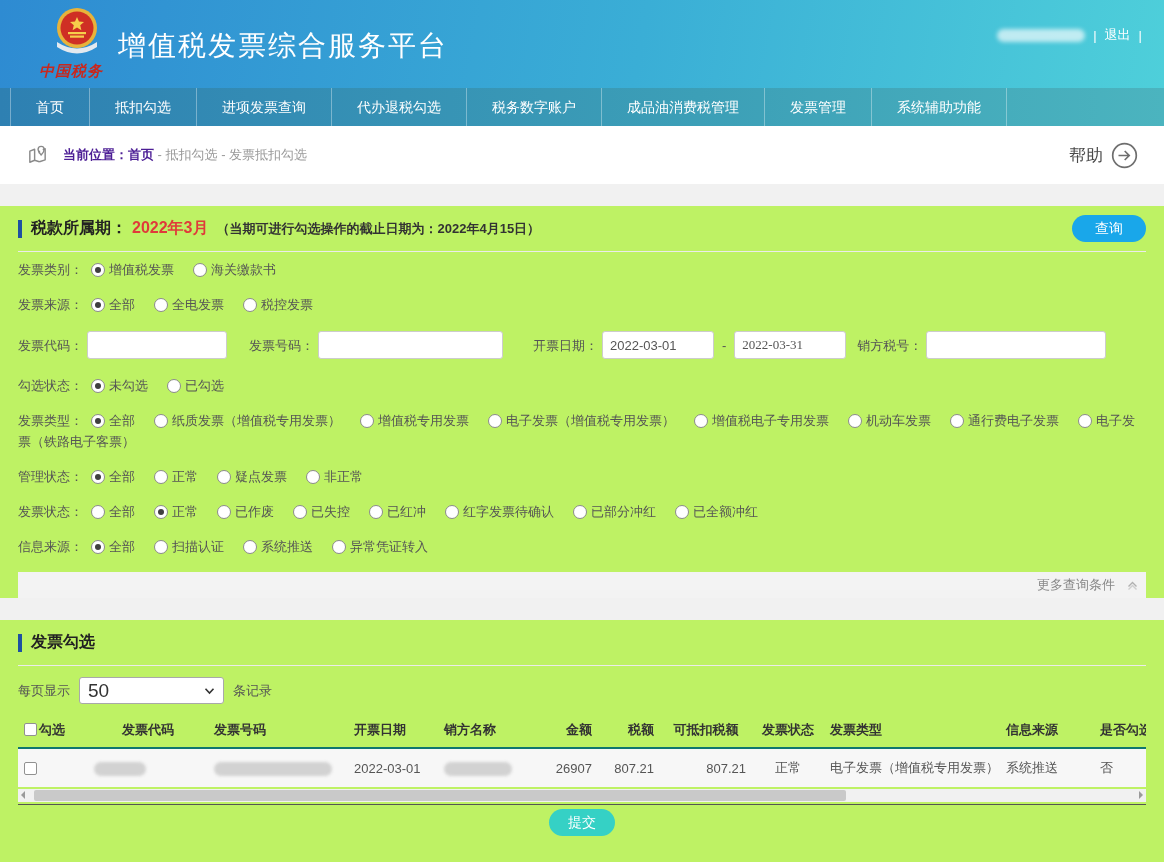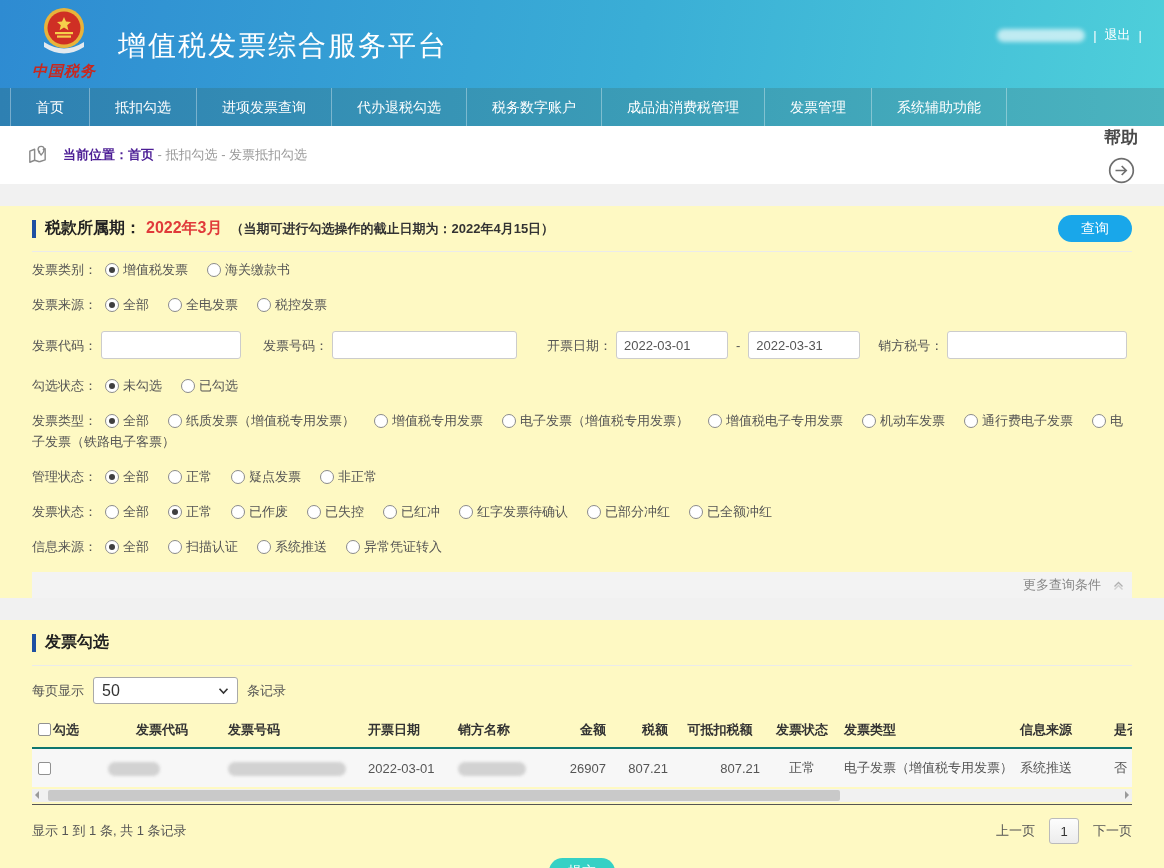--- a/index.html
+++ b/index.html
@@ -2,21 +2,21 @@
 <html><head>
 <meta charset="utf-8">
 <style>
   * { margin:0; padding:0; box-sizing:border-box; }
   html,body { width:1164px; height:868px; overflow:hidden; background:#fff;
     font-family:"Liberation Sans","DejaVu Sans",sans-serif; }
 
   
   .topbar { position:relative; height:88px;
     background:linear-gradient(100deg,#2e8bd2 0%,#3aaed6 55%,#4ecfda 100%); }
-  .logo { position:absolute; left:18px; top:5px; width:92px; text-align:center; }
+  .logo { position:absolute; left:11px; top:5px; width:92px; text-align:right; }
   .logo-caption { margin-top:1px; font-size:15px; font-weight:bold; font-style:italic;
     color:#c8281e; letter-spacing:1px; }
   .app-title { position:absolute; left:118px; top:27px; color:#fff; font-size:28px;
     font-weight:500; letter-spacing:2px; }
   .user-area { position:absolute; right:22px; top:26px; display:flex; align-items:center;
     gap:8px; color:#fff; font-size:13px; }
   .user-blur { display:inline-block; width:88px; height:13px; border-radius:7px;
     background:rgba(255,255,255,.65); filter:blur(2px); }
   .user-area a { color:#fff; text-decoration:none; cursor:pointer; }
 
@@ -26,26 +26,26 @@
   .nav-item { color:#fff; font-size:14px; line-height:38px; padding:0 25px;
     border-right:1px solid rgba(255,255,255,.35); cursor:pointer; white-space:nowrap; }
   .nav-item:first-child { border-left:1px solid rgba(255,255,255,.35); }
 
   
   .crumb-row { height:58px; background:#fff; display:flex; align-items:center; padding:0 26px; }
   .crumb-icon { display:inline-flex; margin-right:14px; }
   .crumb-text { font-size:13px; color:#999; }
   .crumb-strong { color:#4c1d95; font-weight:bold; }
   .help { margin-left:auto; display:flex; align-items:center; gap:8px; cursor:pointer;
-    font-size:17px; color:#4a4a4a; font-weight:bold;flex-direction:column; }
+    font-size:17px; color:#4a4a4a; font-weight:normal; }
 
   .gray-gap { height:22px; background:#f1f1f1; }
 
   
-  .panel { background:#fef9c3; padding:0 32px; }
+  .panel { background:#bef264; padding:0 18px; }
   .section-head { display:flex; align-items:center; height:46px; border-bottom:1px solid #ebebeb; }
   .bluebar { width:4px; height:18px; background:#1e50a2; margin-right:9px; flex:none; }
   .sec-title { font-size:16px; font-weight:bold; color:#222; }
   .period { font-size:16px; font-weight:bold; color:#e03a3a; margin:0 5px; }
   .note { font-size:13px; font-weight:bold; color:#333; margin-left:3px; }
   .btn-query { margin-left:auto; width:74px; height:27px; border:none; border-radius:14px;
     background:#19a7ea; color:#fff; font-size:14px; cursor:pointer; }
 
   
   .frow { padding:7px 0; font-size:13px; color:#555; line-height:21px; }
@@ -63,21 +63,21 @@
   .date-sep { margin:0 8px; color:#555; }
   .more-strip { height:26px; margin-top:8px; background:#f3f3f3; display:flex;
     justify-content:flex-end; align-items:center; gap:12px; padding:0 8px;
     font-size:13px; color:#888; cursor:pointer; }
 
   
   .pagesize-row { display:flex; align-items:center; gap:9px; padding:11px 0 9px;
     font-size:13px; color:#555; }
   .select-box { width:145px; height:27px; border:1px solid #a9a9a9; border-radius:3px;
     display:flex; align-items:center; justify-content:space-between; padding:0 8px;
-    font-size:16px; color:#333; cursor:pointer; background:#fff; }
+    font-size:19px; color:#333; cursor:pointer; background:#fff; }
 
   .table-wrap { overflow:hidden; border-bottom:1px solid #555; }
   table { border-collapse:collapse; table-layout:fixed; width:1140px; }
   th { font-size:13px; color:#333; font-weight:bold; padding:8px 6px;
     border-bottom:2px solid #0f766e; white-space:nowrap; }
   td { font-size:13px; color:#555; padding:10px 6px; background:#f7f7f7; white-space:nowrap; }
   .cbox { width:13px; height:13px; border:1px solid #919191; border-radius:2px;
     display:inline-block; background:#fff; vertical-align:-2px; cursor:pointer; }
   th .cbox { margin-right:2px; }
   .blur-block { display:inline-block; height:14px; background:#d2d2d2; border-radius:7px;
@@ -175,21 +175,21 @@
     </div>
 
   <div class="frow inputs-row">
     <span class="flabel">发票代码：</span>
     <input class="finput w140" value="" style="">
     <span class="flabel">发票号码：</span>
     <input class="finput w185" value="" style="">
     <span class="flabel">开票日期：</span>
     <input class="finput w112" value="2022-03-01" style="">
     <span class="date-sep">-</span>
-    <input class="finput w112" style="margin-right: 18px;" value="2022-03-31">
+    <input class="finput w112" style="margin-right: 11px; font-family: Liberation Serif, serif;" value="2022-03-31">
     <span class="flabel">销方税号：</span>
     <input class="finput w180" value="" style="">
   </div>
 
   <div id="filter-rows-bottom">
       <div class="frow"><span class="flabel">勾选状态：</span><label class="ropt"><span class="radio on"></span><span class="rtext">未勾选</span></label><label class="ropt"><span class="radio"></span><span class="rtext">已勾选</span></label></div>
       <div class="frow"><span class="flabel">发票类型：</span><label class="ropt"><span class="radio on"></span><span class="rtext">全部</span></label><label class="ropt"><span class="radio"></span><span class="rtext">纸质发票（增值税专用发票）</span></label><label class="ropt"><span class="radio"></span><span class="rtext">增值税专用发票</span></label><label class="ropt"><span class="radio"></span><span class="rtext">电子发票（增值税专用发票）</span></label><label class="ropt"><span class="radio"></span><span class="rtext">增值税电子专用发票</span></label><label class="ropt"><span class="radio"></span><span class="rtext">机动车发票</span></label><label class="ropt"><span class="radio"></span><span class="rtext">通行费电子发票</span></label><label class="ropt"><span class="radio"></span><span class="rtext">电子发票（铁路电子客票）</span></label></div>
       <div class="frow"><span class="flabel">管理状态：</span><label class="ropt"><span class="radio on"></span><span class="rtext">全部</span></label><label class="ropt"><span class="radio"></span><span class="rtext">正常</span></label><label class="ropt"><span class="radio"></span><span class="rtext">疑点发票</span></label><label class="ropt"><span class="radio"></span><span class="rtext">非正常</span></label></div>
       <div class="frow"><span class="flabel">发票状态：</span><label class="ropt"><span class="radio"></span><span class="rtext">全部</span></label><label class="ropt"><span class="radio on"></span><span class="rtext">正常</span></label><label class="ropt"><span class="radio"></span><span class="rtext">已作废</span></label><label class="ropt"><span class="radio"></span><span class="rtext">已失控</span></label><label class="ropt"><span class="radio"></span><span class="rtext">已红冲</span></label><label class="ropt"><span class="radio"></span><span class="rtext">红字发票待确认</span></label><label class="ropt"><span class="radio"></span><span class="rtext">已部分冲红</span></label><label class="ropt"><span class="radio"></span><span class="rtext">已全额冲红</span></label></div>
       <div class="frow"><span class="flabel">信息来源：</span><label class="ropt"><span class="radio on"></span><span class="rtext">全部</span></label><label class="ropt"><span class="radio"></span><span class="rtext">扫描认证</span></label><label class="ropt"><span class="radio"></span><span class="rtext">系统推送</span></label><label class="ropt"><span class="radio"></span><span class="rtext">异常凭证转入</span></label></div>
@@ -262,25 +262,17 @@
           </tr>
         </tbody>
     </table>
     <div class="hscroll">
       <span class="arr left"></span>
       <span class="thumb"></span>
       <span class="arr right"></span>
     </div>
   </div>
 
-  <div class="summary-row">
-    <span>显示 1 到 1 条, 共 1 条记录</span>
-    <div class="pager">
-      <a>上一页</a>
-      <span class="page-box">1</span>
-      <a>下一页</a>
-    </div>
-  </div>
 
   <div class="submit-row">
     <button class="btn-submit">提交</button>
   </div>
 </section>
 
 </body></html>

